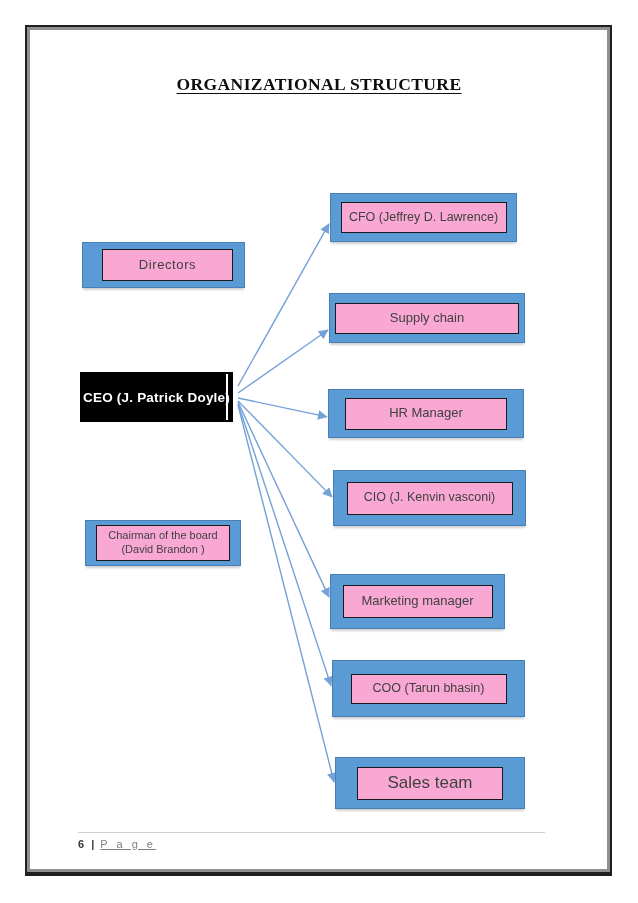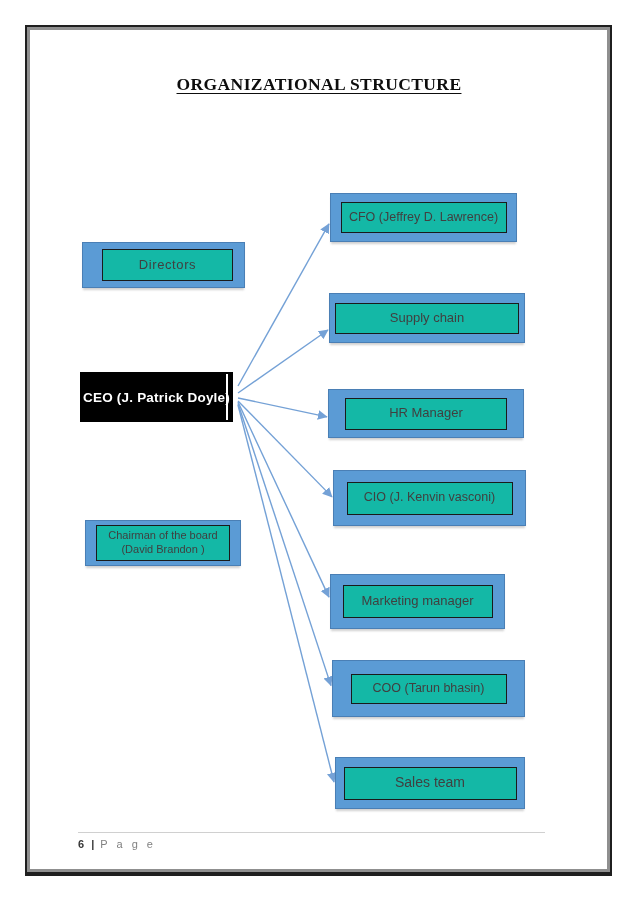--- a/index.html
+++ b/index.html
@@ -24,21 +24,21 @@
   }
   
   .org-box{
     position:absolute;box-sizing:border-box;
     background:var(--blue,#5B9BD5);border:1px solid var(--blue-border,#4a7fb5);
     display:flex;align-items:center;justify-content:center;
     box-shadow:0 3px 2px -1px rgba(120,120,120,.35);
     z-index:3;
   }
   .org-box-inner{
-    box-sizing:border-box;background:#14b8a6;border:1.5px solid #1a1a1a;
+    box-sizing:border-box;background:#f9a8d4;border:1.5px solid #1a1a1a;
     display:flex;flex-direction:column;align-items:center;justify-content:center;
     text-align:left;color:#404040;line-height:1.25;
   }
   .org-box.black{
     background:#000000;border:1px solid #000000;color:#ffffff;
     font-weight:bold;font-size:13.5px;letter-spacing:.2px;
     box-shadow:none;
   }
   .org-box.black::after{
     content:"";position:absolute;right:4px;top:1px;bottom:1px;width:2px;background:#ffffff;
@@ -55,37 +55,37 @@
   #node-supply .org-box-inner{width:184px;height:31px;font-size:13px;}
   #node-hr{left:328px;top:389px;width:196px;height:49px;}
   #node-hr .org-box-inner{width:162px;height:32px;font-size:13px;}
   #node-cio{left:333px;top:470px;width:193px;height:56px;}
   #node-cio .org-box-inner{width:166px;height:33px;font-size:12.5px;}
   #node-marketing{left:330px;top:574px;width:175px;height:55px;}
   #node-marketing .org-box-inner{width:150px;height:33px;font-size:13px;}
   #node-coo{left:332px;top:660px;width:193px;height:57px;}
   #node-coo .org-box-inner{width:156px;height:30px;font-size:12.5px;}
   #node-sales{left:335px;top:757px;width:190px;height:52px;}
-  #node-sales .org-box-inner{width:173px;height:33px;font-size:14px;}
+  #node-sales .org-box-inner{width:146px;height:33px;font-size:17px;}
   
   #edges{
     position:absolute;left:0;top:0;width:638px;height:903px;
     z-index:2;pointer-events:none;
   }
   
   .footer-rule{
     position:absolute;left:78px;top:832px;width:467px;height:0;
     border-top:1px solid #d0d0d0;
   }
   .footer{
     position:absolute;left:78px;top:838px;font-size:11px;color:#7f7f7f;
   }
   .footer .pg-num{font-weight:bold;color:#383838;}
   .footer .pg-sep{font-weight:bold;color:#383838;padding:0 3px 0 4px;}
-  .footer .pg-label{letter-spacing:3px;color:#808080;}
+  .footer .pg-label{letter-spacing:3px;color:#808080;text-decoration:underline;}
 </style>
 </head>
 <body>
 
 <div class="frame">
   <div class="frame-inner"></div>
 </div>
 
 <div class="doc-title">ORGANIZATIONAL STRUCTURE</div>
 

